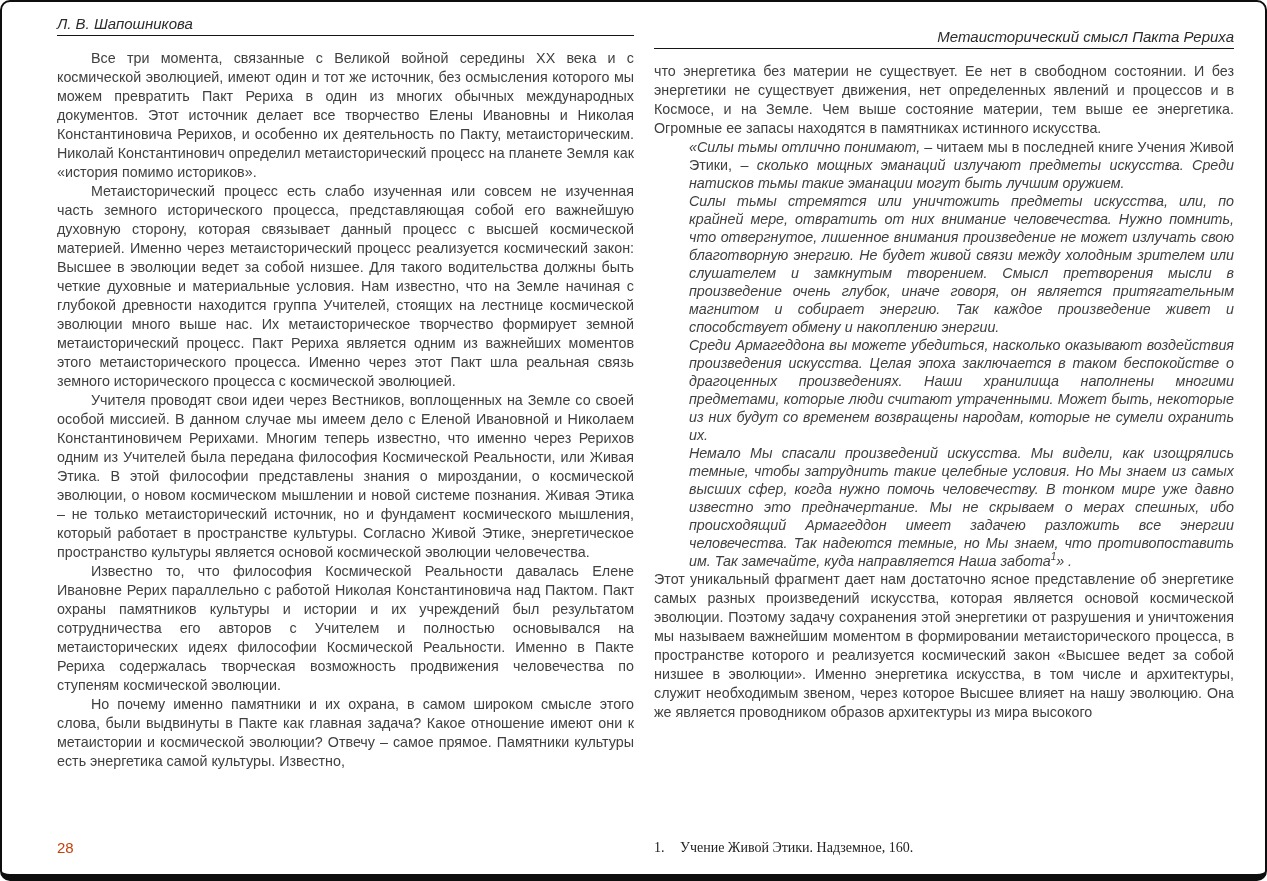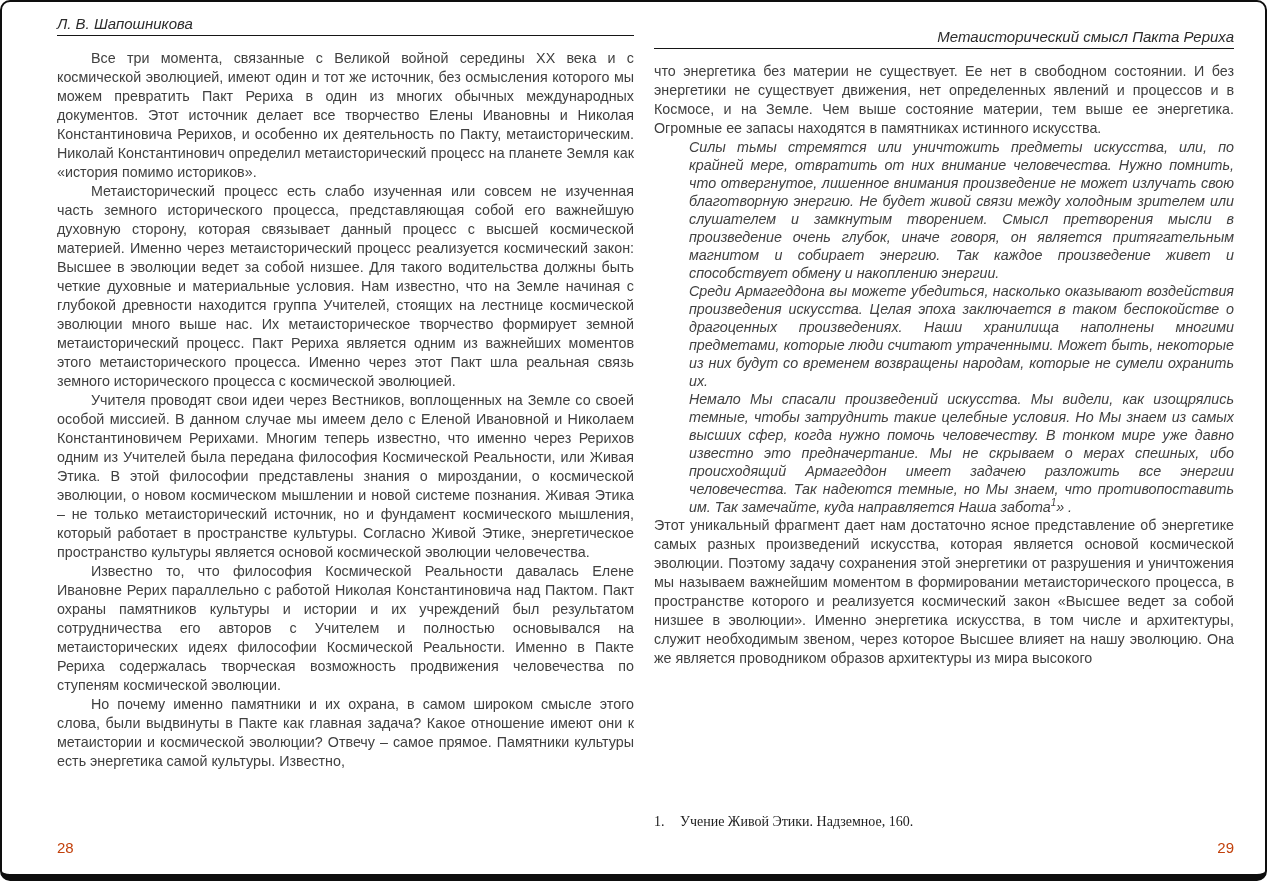--- a/index.html
+++ b/index.html
@@ -104,28 +104,28 @@
   <section class="page right">
     <div class="running-head align-right">
       <span>Метаисторический смысл Пакта Рериха</span>
     </div>
     <div class="rule"></div>
     <div class="body">
       <div id="right-lead">
           <p>что энергетика без материи не существует. Ее нет в свободном состоянии. И без энергетики не существует движения, нет определенных явлений и процессов и в Космосе, и на Земле. Чем выше состояние материи, тем выше ее энергетика. Огромные ее запасы находятся в памятниках истинного искусства.</p>
         </div>
       <div class="quote" id="right-quote">
+          <p><span>«Силы тьмы отлично понимают, – </span><span class="roman">читаем мы в последней книге Учения Живой Этики, – </span><span>сколько мощных эманаций излучают предметы искусства. Среди натисков тьмы такие эманации могут быть лучшим оружием.</span></p>
           <p><span>Силы тьмы стремятся или уничтожить предметы искусства, или, по крайней мере, отвратить от них внимание человечества. Нужно помнить, что отвергнутое, лишенное внимания произведение не может излучать свою благотворную энергию. Не будет живой связи между холодным зрителем или слушателем и замкнутым творением. Смысл претворения мысли в произведение очень глубок, иначе говоря, он является притягательным магнитом и собирает энергию. Так каждое произведение живет и способствует обмену и накоплению энергии.</span></p>
           <p><span>Среди Армагеддона вы можете убедиться, насколько оказывают воздействия произведения искусства. Целая эпоха заключается в таком беспокойстве о драгоценных произведениях. Наши хранилища наполнены многими предметами, которые люди считают утраченными. Может быть, некоторые из них будут со временем возвращены народам, которые не сумели охранить их.</span></p>
           <p><span>Немало Мы спасали произведений искусства. Мы видели, как изощрялись темные, чтобы затруднить такие целебные условия. Но Мы знаем из самых высших сфер, когда нужно помочь человечеству. В тонком мире уже давно известно это предначертание. Мы не скрываем о мерах спешных, ибо происходящий Армагеддон имеет задачею разложить все энергии человечества. Так надеются темные, но Мы знаем, что противопоставить им. Так замечайте, куда направляется Наша забота</span><sup class="fnref">1</sup><span>» .</span></p>
         </div>
       <div id="right-after">
           <p>Этот уникальный фрагмент дает нам достаточно ясное представление об энергетике самых разных произведений искусства, которая является основой космической эволюции. Поэтому задачу сохранения этой энергетики от разрушения и уничтожения мы называем важнейшим моментом в формировании метаисторического процесса, в пространстве которого и реализуется космический закон «Высшее ведет за собой низшее в эволюции». Именно энергетика искусства, в том числе и архитектуры, служит необходимым звеном, через которое Высшее влияет на нашу эволюцию. Она же является проводником образов архитектуры из мира высокого</p>
         </div>
     </div>
     <div class="footnote">
       <span class="fn-marker">1.</span>
       <span class="fn-text">Учение Живой Этики. Надземное, 160.</span>
     </div>
-    <div class="folio align-right">29</div>
   </section>
 
 </div>
 
 </body></html>

